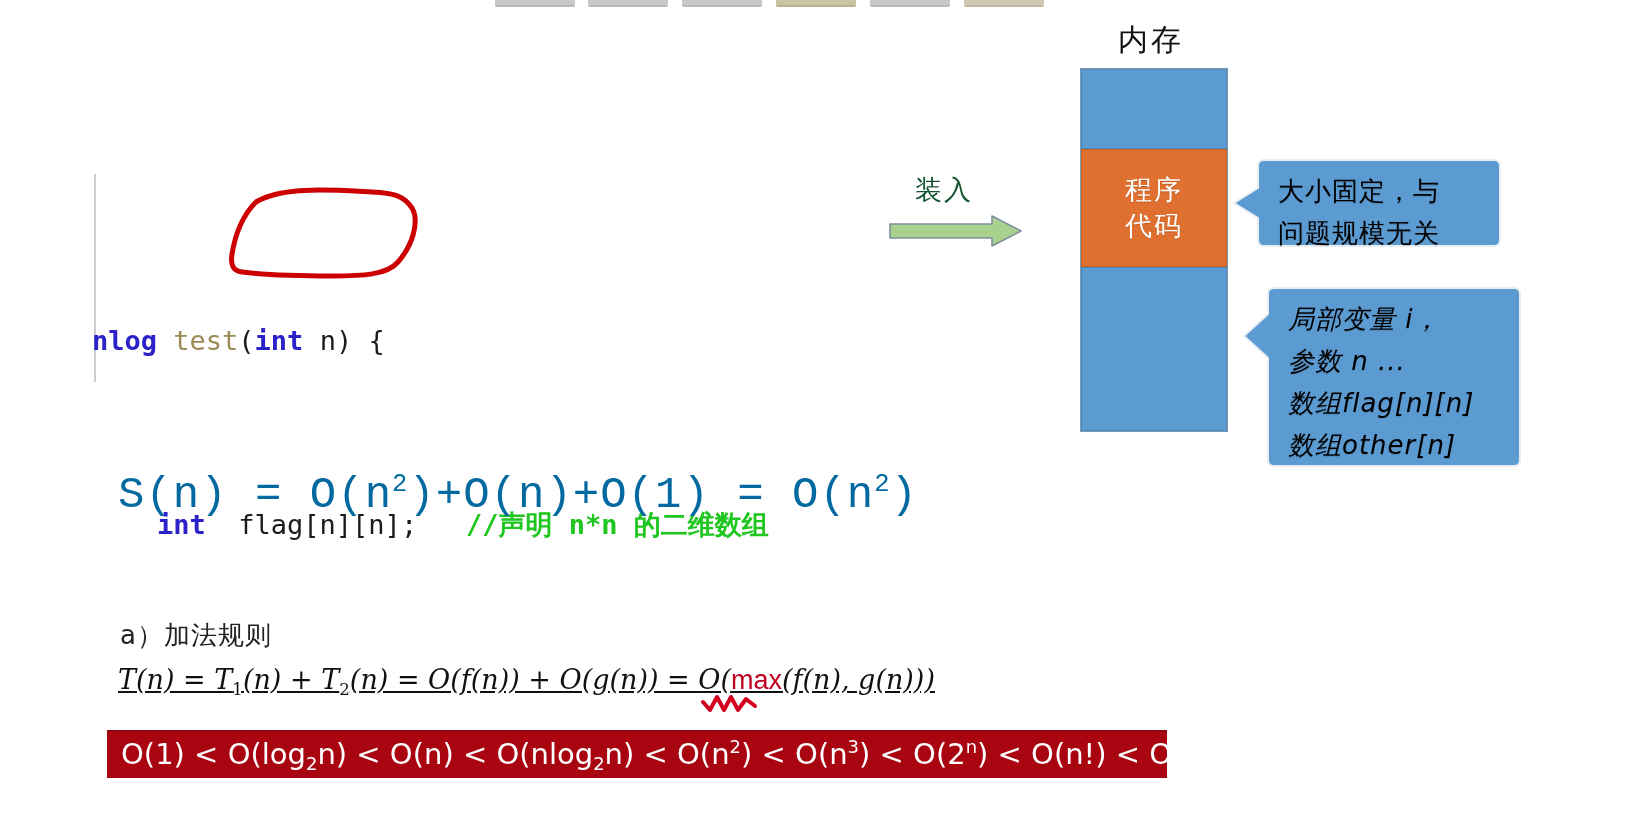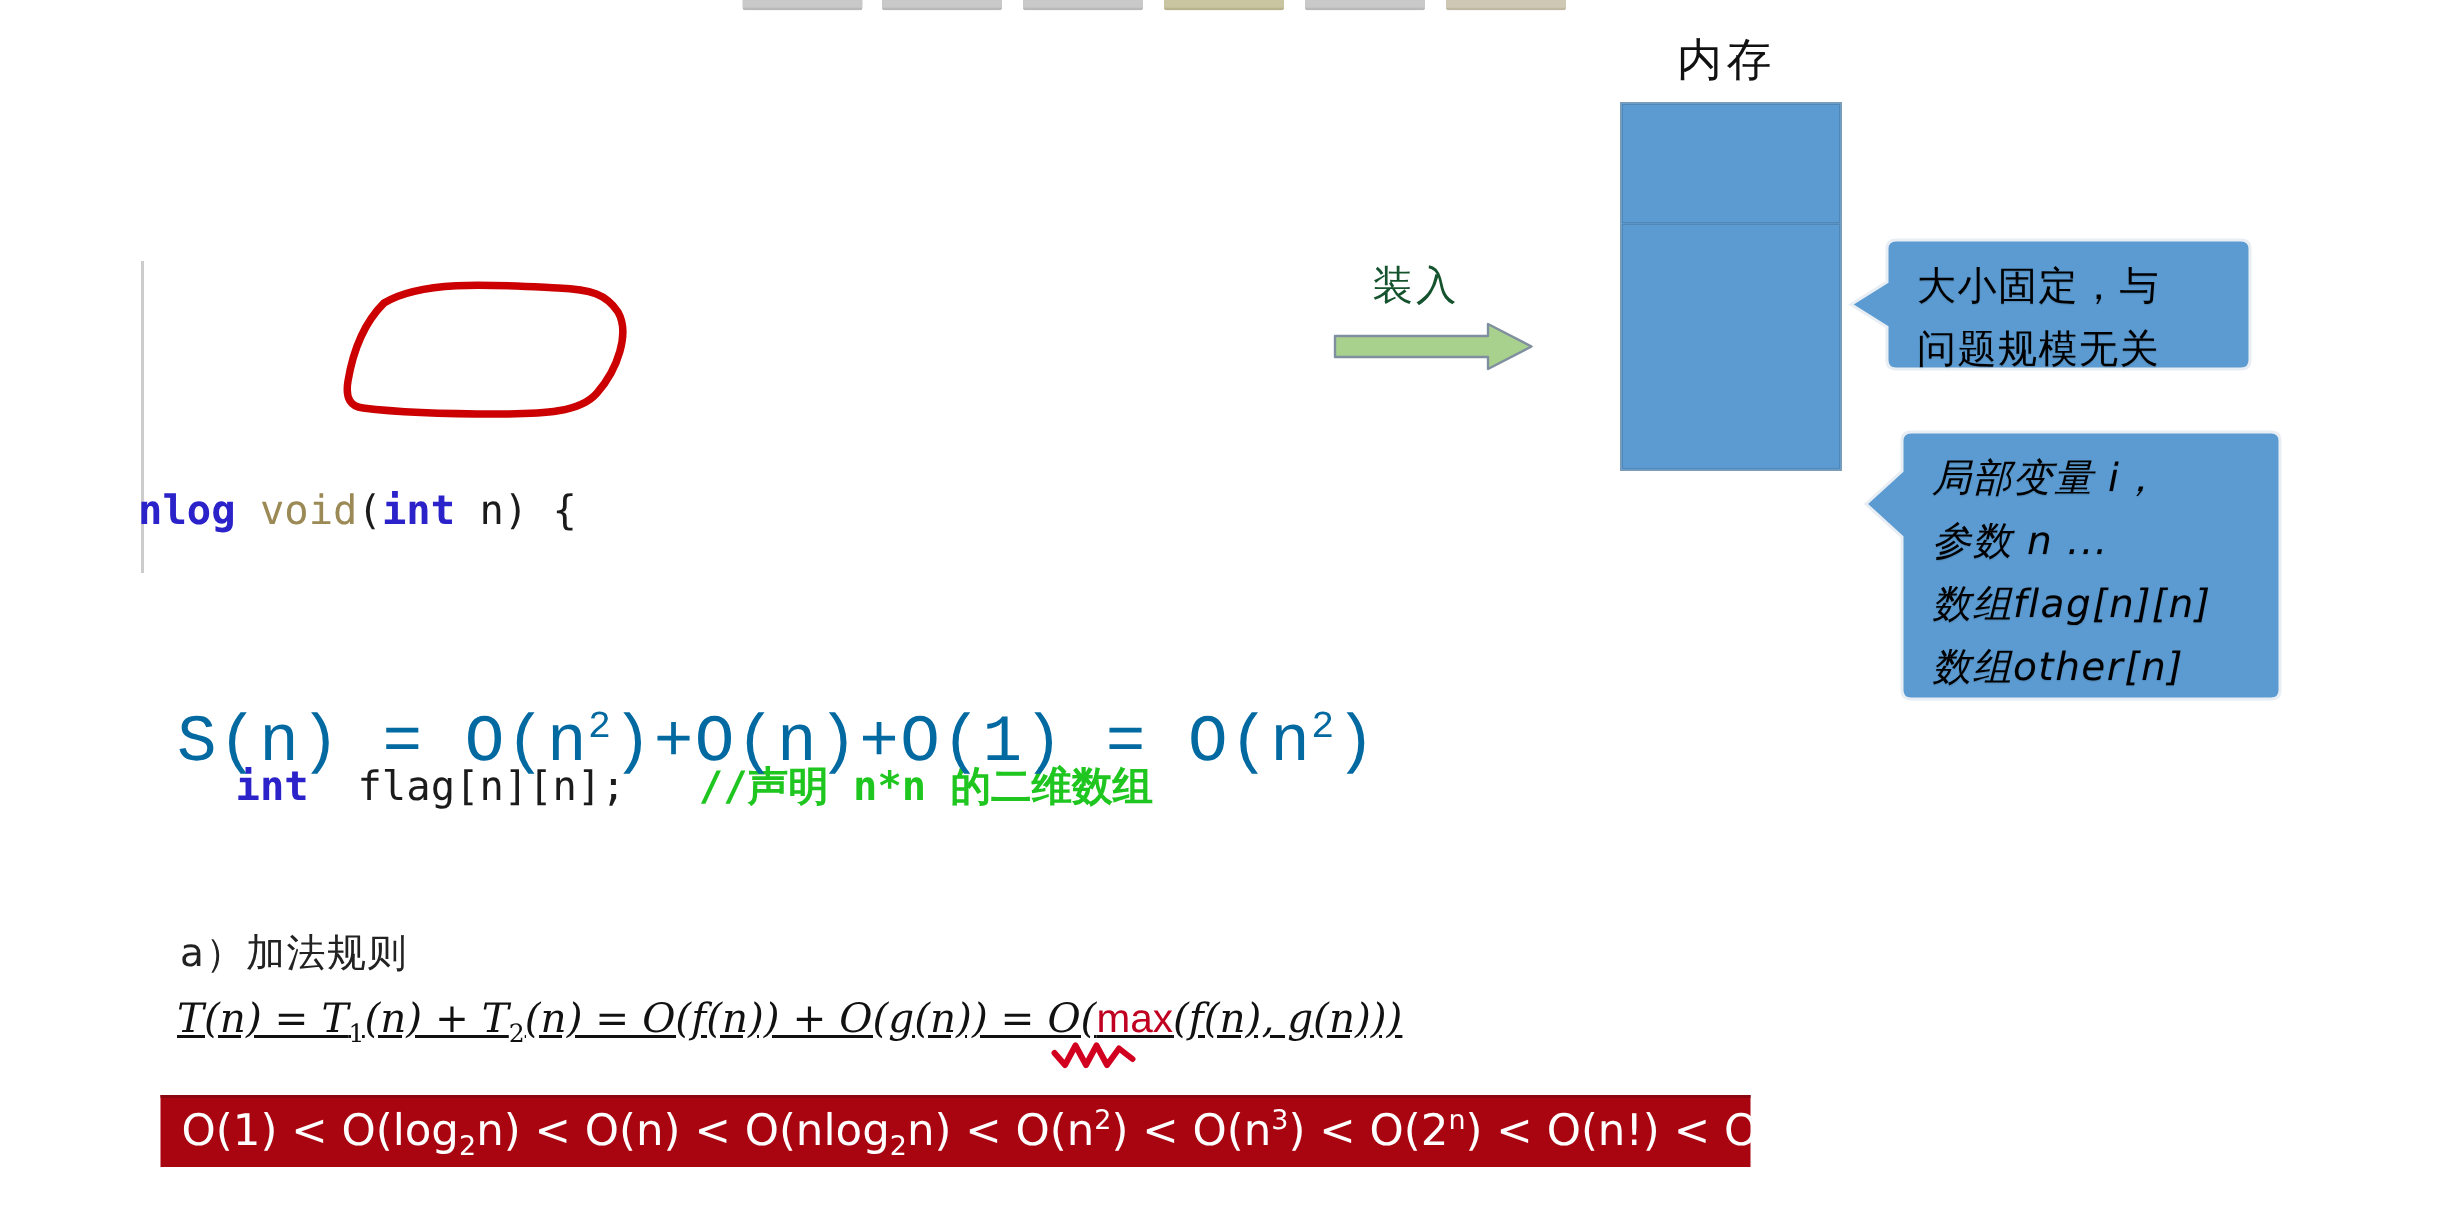--- a/index.html
+++ b/index.html
@@ -224,21 +224,21 @@
     <div class="tab" style="left: 118px; width: 80px;"></div>
     <div class="tab" style="left: 212px; width: 80px;"></div>
     <div class="tab olive" style="left: 306px; width: 80px;"></div>
     <div class="tab" style="left: 400px; width: 80px;"></div>
     <div class="tab tan" style="left: 494px; width: 80px;"></div>
   </div>
 
 <div class="code-block">
   <div class="indent-rule"></div>
 
-  <div class="code-line"><span class="kw">nlog</span><span class="pl"> </span><span class="fn">void</span><span class="pl">(</span><span class="kw">int</span><span class="pl"> n) {</span></div>
+  <div class="code-line"><span class="kw">nlog</span><span class="pl"> </span><span class="fn">test</span><span class="pl">(</span><span class="kw">int</span><span class="pl"> n) {</span></div>
 
   <div class="code-line"><span class="pl">    </span><span class="kw">int</span><span class="pl">  flag[n][n];   </span><span class="cmt">//声明 n*n 的二维数组</span></div>
 
 
   
 
   
 
   
 </div>
@@ -248,20 +248,22 @@
 </svg>
 
 <div class="load-label">装入</div>
 <svg class="load-arrow" viewBox="0 0 135 34">
   <path d="M2 10 L104 10 L104 2 L133 17 L104 32 L104 24 L2 24 Z" fill="#a9d18e" stroke="#7f8fa0" stroke-width="1.6" stroke-linejoin="round"></path>
 </svg>
 
 <div class="mem-title">内存</div>
 <div class="mem-col" id="mem-col">
     <div class="mem-band b-blue" style="height: 80px; white-space: pre-line;"></div>
+    <div class="mem-band b-orange" style="height: 118px; white-space: pre-line;">程序
+代码</div>
     <div class="mem-band b-blue" style="height: 164px; white-space: pre-line;"></div>
   </div>
 
 <div class="callout" id="callout-code">
   <svg class="bubble-svg" viewBox="0 0 272 94" preserveAspectRatio="none">
     <path d="M34 4 L264 4 Q270 4 270 10 L270 84 Q270 90 264 90 L34 90 Q28 90 28 84 L28 62 L4 47 L28 32 L28 10 Q28 4 34 4 Z" fill="#5b9bd1" stroke="#e8eef4" stroke-width="2"></path>
   </svg>
   <div class="bubble-text">大小固定，与
 问题规模无关</div>
 </div>

